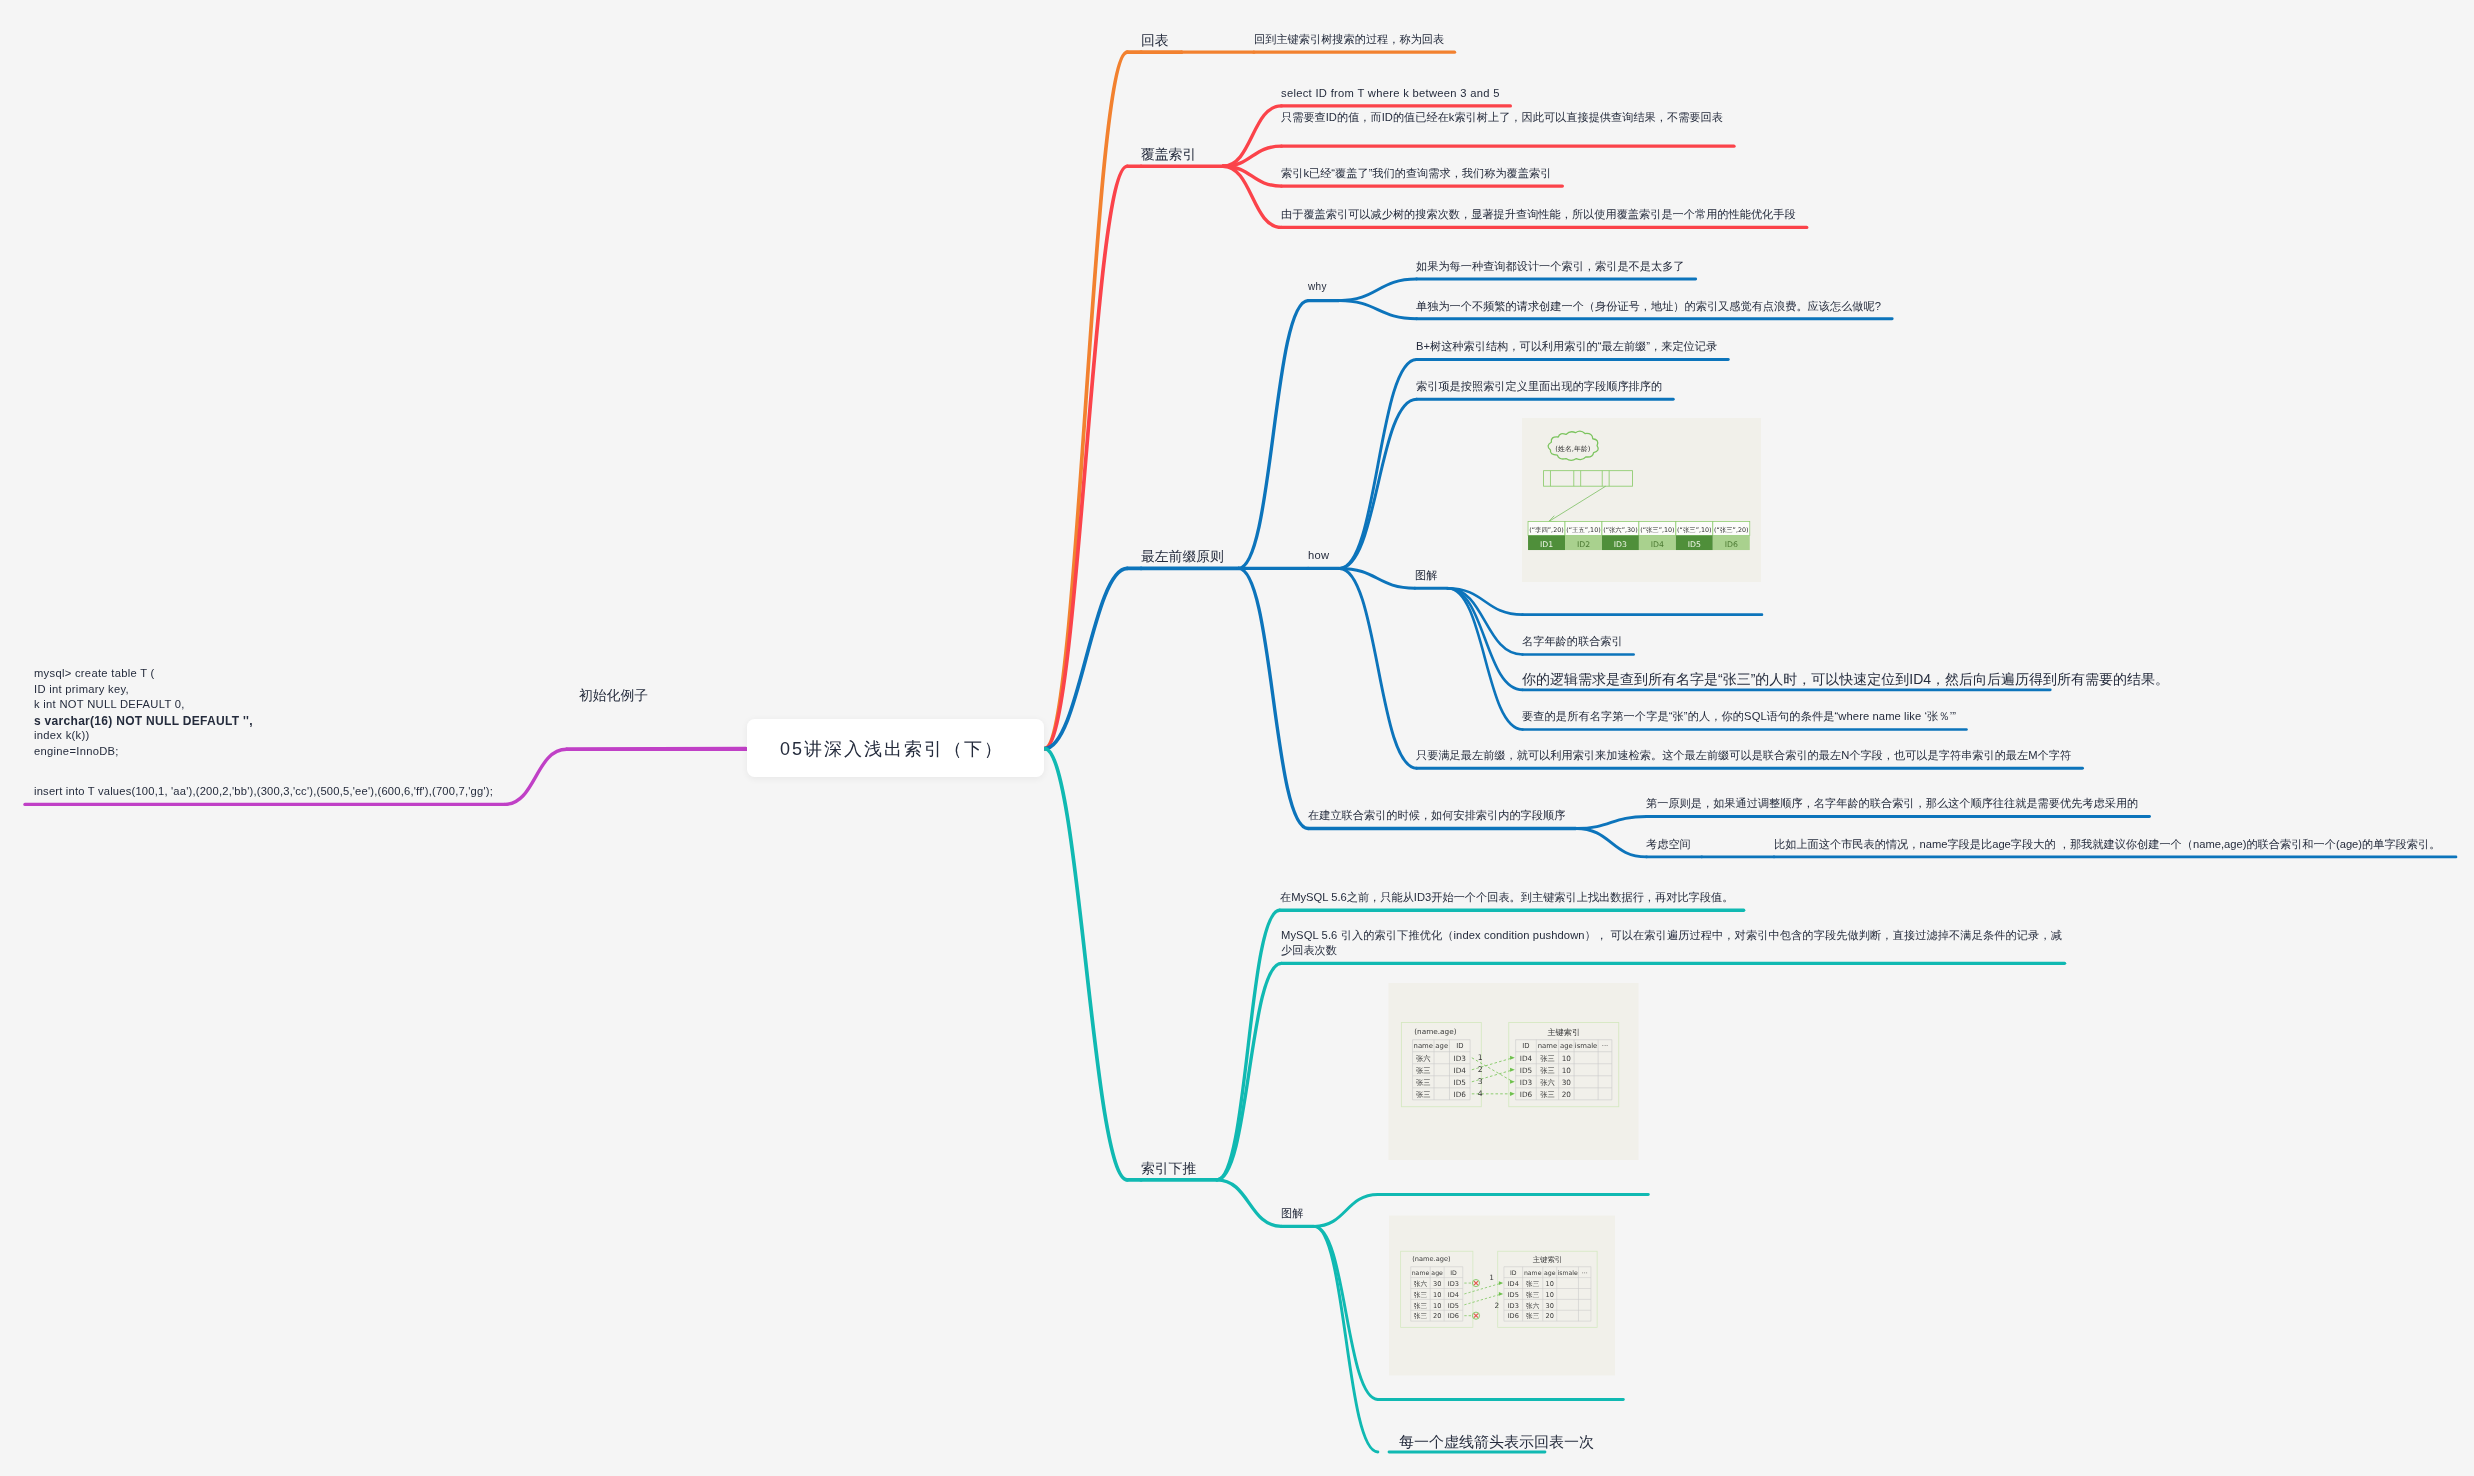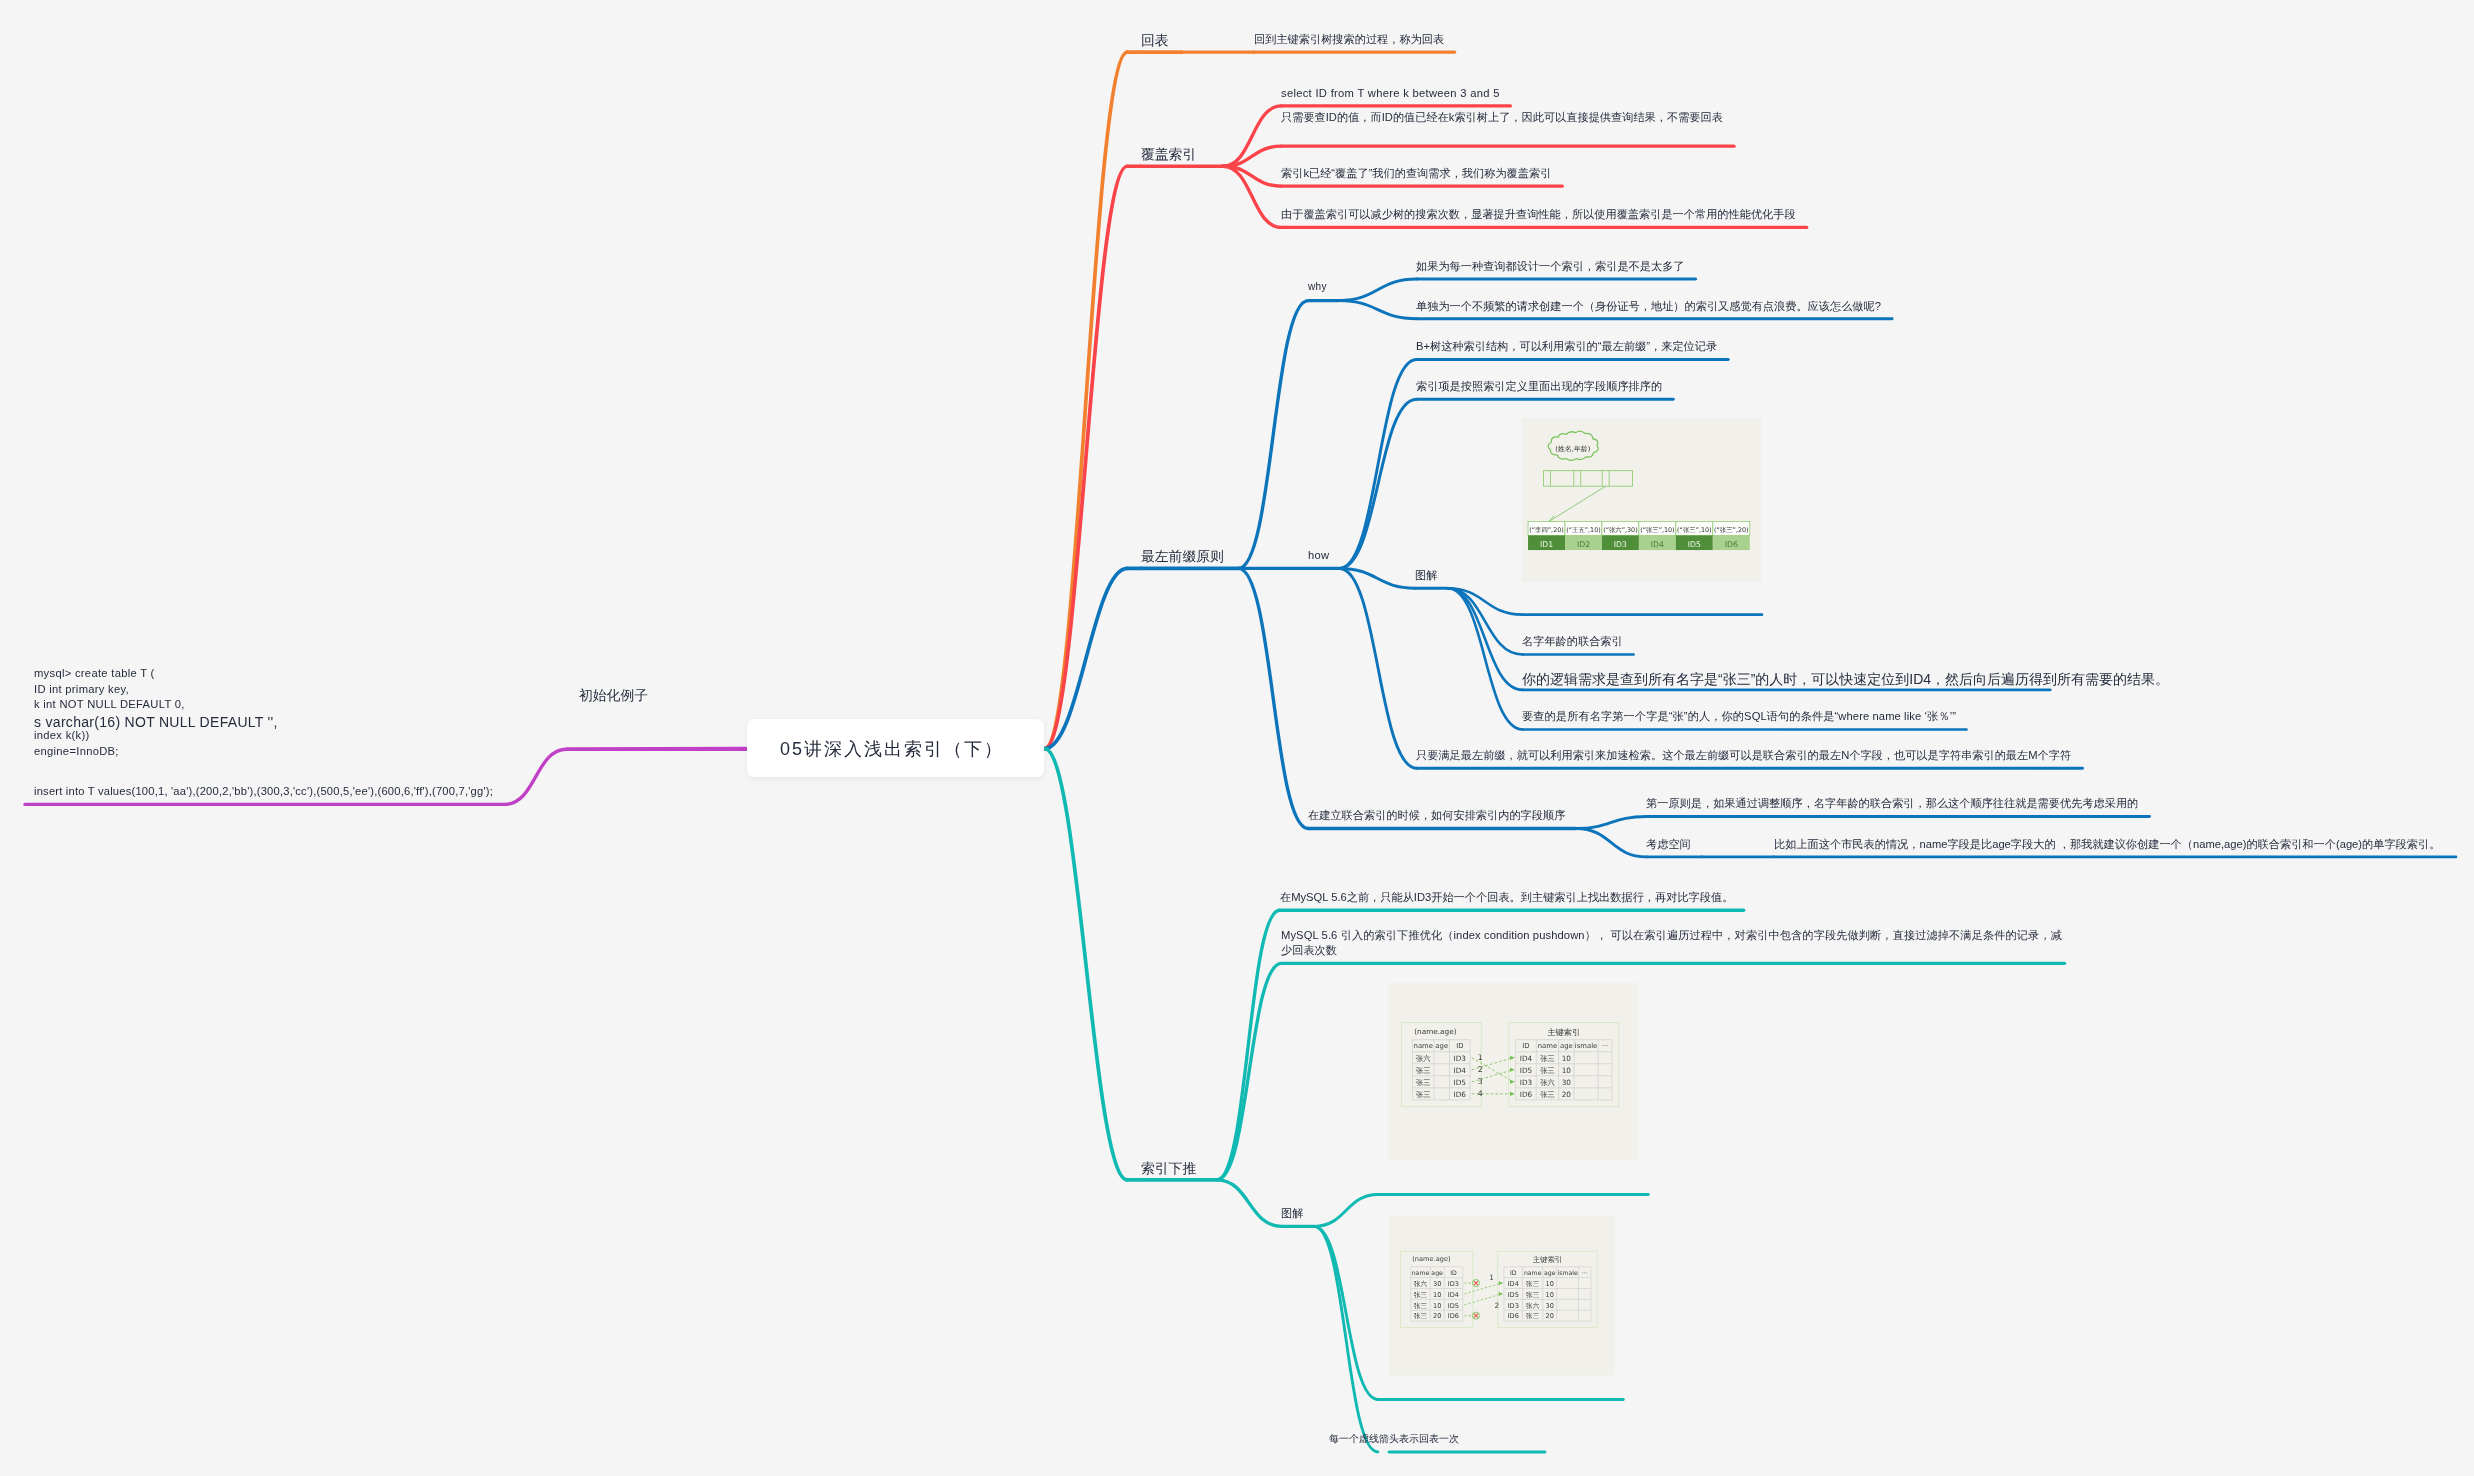--- a/index.html
+++ b/index.html
@@ -322,22 +322,22 @@
 <div class="t" style="left:1522px;top:636px;font-size:11.2px;">名字年龄的联合索引</div>
 <div class="t" style="left:1522px;top:672px;font-size:14px;">你的逻辑需求是查到所有名字是“张三”的人时，可以快速定位到ID4，然后向后遍历得到所有需要的结果。</div>
 <div class="t" style="left:1522px;top:711px;font-size:11.2px;letter-spacing:0.1px;">要查的是所有名字第一个字是“张”的人，你的SQL语句的条件是“where name like ‘张％’”</div>
 <div class="t" style="left:1646px;top:798px;font-size:11.2px;">第一原则是，如果通过调整顺序，名字年龄的联合索引，那么这个顺序往往就是需要优先考虑采用的</div>
 <div class="t" style="left:1646px;top:839px;font-size:11.2px;">考虑空间</div>
 <div class="t" style="left:1774px;top:839px;font-size:11.2px;">比如上面这个市民表的情况，name字段是比age字段大的 ，那我就建议你创建一个（name,age)的联合索引和一个(age)的单字段索引。</div>
 <div class="t" style="left:1280px;top:892px;font-size:11.2px;">在MySQL 5.6之前，只能从ID3开始一个个回表。到主键索引上找出数据行，再对比字段值。</div>
 <div class="t" style="left:1281px;top:930px;font-size:11.2px;letter-spacing:0.1px;">MySQL 5.6 引入的索引下推优化（index condition pushdown）， 可以在索引遍历过程中，对索引中包含的字段先做判断，直接过滤掉不满足条件的记录，减</div>
 <div class="t" style="left:1281px;top:945px;font-size:11.2px;">少回表次数</div>
 <div class="t" style="left:1281px;top:1208px;font-size:11.2px;">图解</div>
-<div class="t" style="left:1329px;top:1434px;font-size:10px;">每一个虚线箭头表示回表一次</div>
+<div class="t" style="left:1399px;top:1434px;font-size:15px;">每一个虚线箭头表示回表一次</div>
 <div class="t" style="left:34px;top:668px;font-size:11.2px;letter-spacing:0.3px;">mysql&gt; create table T (</div>
 <div class="t" style="left:34px;top:684px;font-size:11.2px;letter-spacing:0.3px;">ID int primary key,</div>
 <div class="t" style="left:34px;top:699px;font-size:11.2px;letter-spacing:0.3px;">k int NOT NULL DEFAULT 0,</div>
-<div class="t" style="left:34px;top:715px;font-size:14px;letter-spacing:0.3px;">s varchar(16) NOT NULL DEFAULT '',</div>
+<div class="t" style="left:34px;top:715px;font-size:12px;letter-spacing:0.3px;font-weight:bold;">s varchar(16) NOT NULL DEFAULT '',</div>
 <div class="t" style="left:34px;top:730px;font-size:11.2px;letter-spacing:0.3px;">index k(k))</div>
 <div class="t" style="left:34px;top:746px;font-size:11.2px;letter-spacing:0.3px;">engine=InnoDB;</div>
 <div class="t" style="left:34px;top:786px;font-size:11.2px;letter-spacing:0.2px;">insert into T values(100,1, 'aa'),(200,2,'bb'),(300,3,'cc'),(500,5,'ee'),(600,6,'ff'),(700,7,'gg');</div>
 </div>
 
 
 </body></html>

